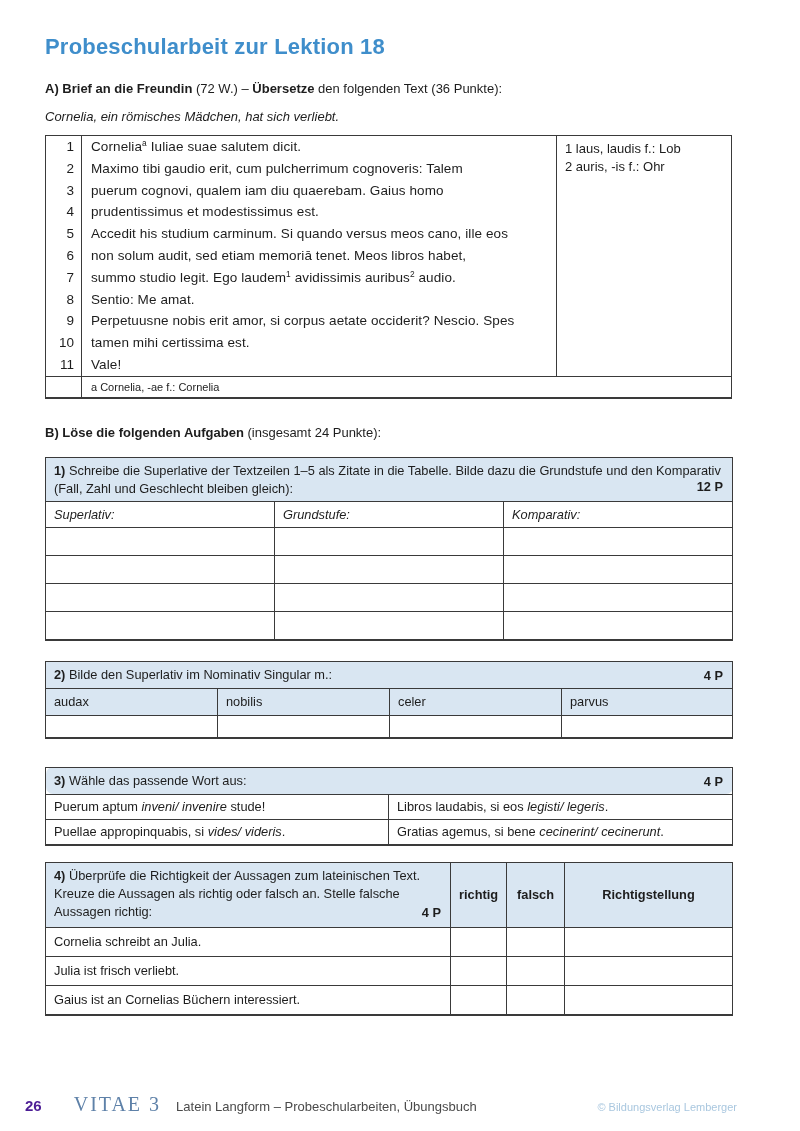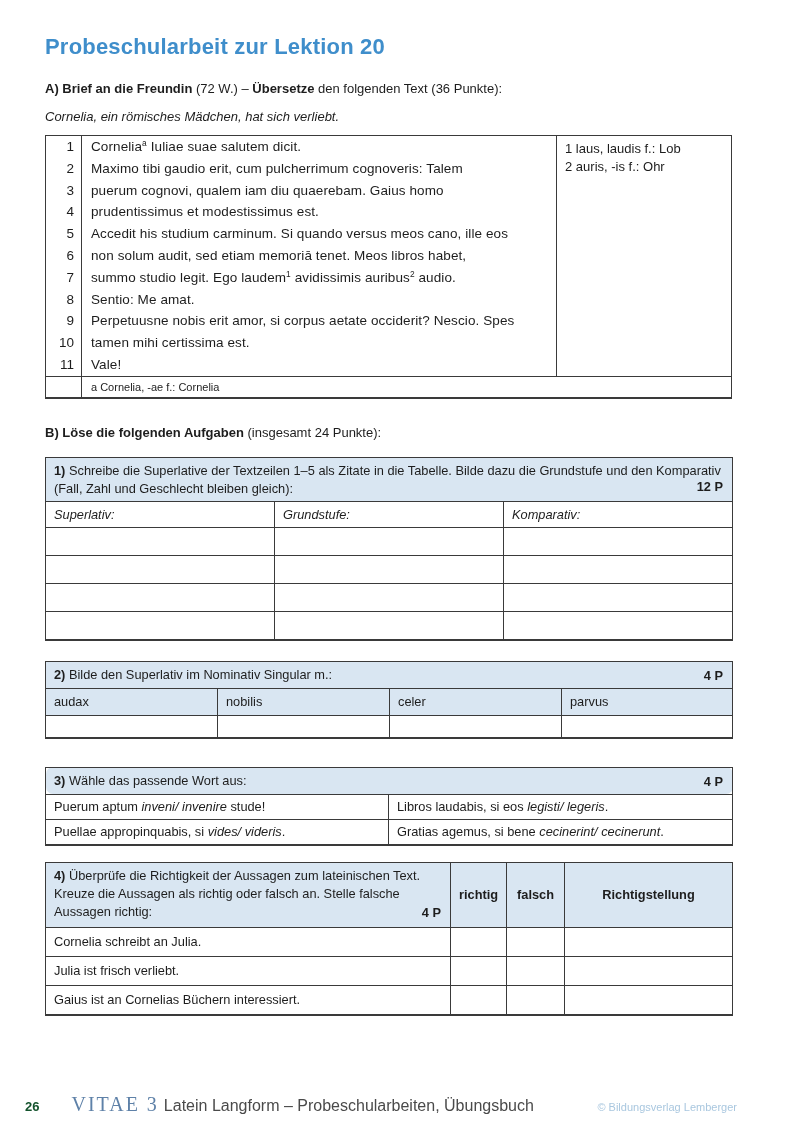--- a/index.html
+++ b/index.html
@@ -51,34 +51,34 @@
   .ex3 tr.opt td{height:18px;}
   .ex4{margin-top:16px;}
   .ex4 td.hdr.statement{height:57px;line-height:18px;vertical-align:top;padding-top:4px;}
   .ex4 td.colh{background:#d9e6f2;font-weight:bold;text-align:center;}
   .ex4 tr.stmt td{height:22px;}
   
   .footer{
     position:absolute;left:0;top:1093px;width:800px;
     display:flex;align-items:baseline;
   }
-  .footer .pagenum{margin-left:25px;font-size:13px;font-weight:bold;color:#14532d;}
+  .footer .pagenum{margin-left:25px;font-size:15px;font-weight:bold;color:#4c1d95;}
   .footer .brand{
     margin-left:32px;font-family:"Liberation Serif",serif;font-size:20px;
     letter-spacing:2px;color:#5E81A8;
   }
-  .footer .subtitle{margin-left:5px;font-size:16px;color:#4a4a4a;}
+  .footer .subtitle{margin-left:15px;font-size:13px;color:#4a4a4a;}
   .footer .copyright{margin-left:auto;margin-right:63px;font-size:11px;color:#A9C7DF;}
 </style>
 </head>
 <body>
 
 <div class="content">
 
-  <h1 class="title">Probeschularbeit zur Lektion 20</h1>
+  <h1 class="title">Probeschularbeit zur Lektion 18</h1>
 
   <p class="line-a"><b>A) Brief an die Freundin</b><span> (72 W.) – </span><b>Übersetze</b><span> den folgenden Text (36 Punkte):</span></p>
 
   <p class="intro">Cornelia, ein römisches Mädchen, hat sich verliebt.</p>
 
   <table class="latin">
     <tbody id="latin-body">
         <tr>
           <td class="num">1</td>
           <td class="txt"><span>Cornelia</span><sup>a</sup><span> Iuliae suae salutem dicit.</span></td>

